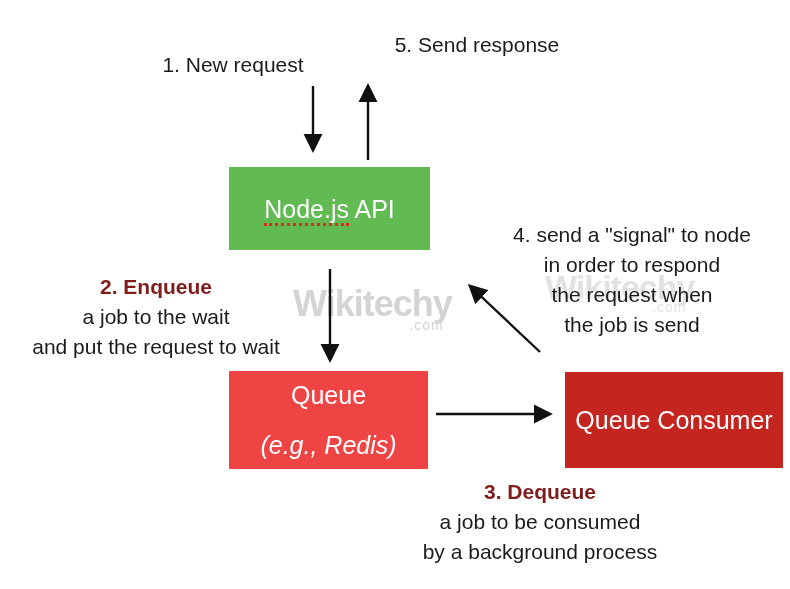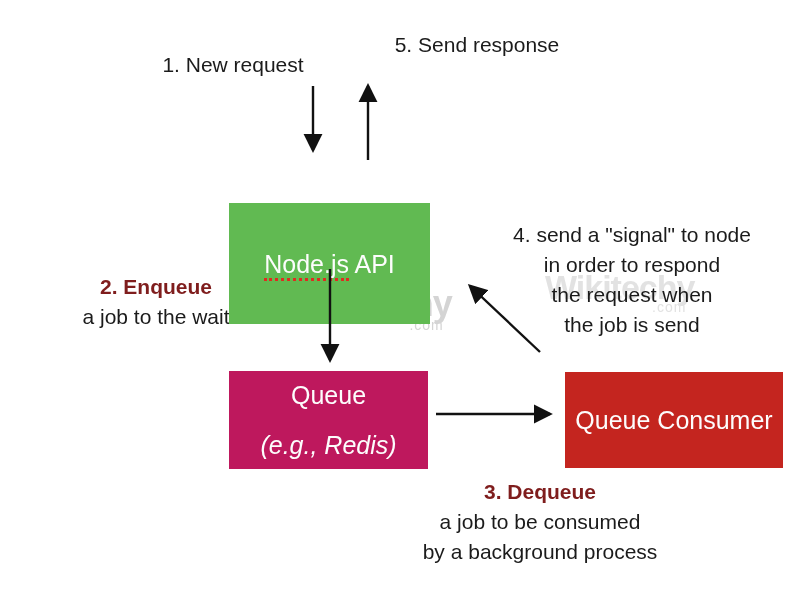--- a/index.html
+++ b/index.html
@@ -4,21 +4,21 @@
 <style>
   html,body{margin:0;padding:0;background:#ffffff;}
   .canvas{
     position:relative;width:790px;height:589px;background:#ffffff;overflow:hidden;
     font-family:"Liberation Sans","DejaVu Sans",sans-serif;color:#1b1b1b;
   }
   .annotation{position:absolute;text-align:center;font-size:21px;line-height:30px;color:#1b1b1b;}
   .annotation .title{font-weight:bold;color:#7f1d1d;}
   .node{position:absolute;display:flex;flex-direction:column;align-items:center;justify-content:center;
         color:#fdfdfd;font-size:25px;line-height:30px;text-align:center;}
-  .node-api{left:229px;top:167px;width:201px;height:121px;margin-top:36px;}
+  .node-api{left:229px;top:167px;width:201px;height:83px;}
   .node-queue{left:229px;top:371px;width:199px;height:98px;}
   .node-consumer{left:565px;top:372px;width:218px;height:96px;}
   .misspell{border-bottom:3px dotted #e02b20;padding-bottom:0px;}
   .italic{font-style:italic;margin-top:20px;}
   .arrows{position:absolute;left:0;top:0;width:790px;height:589px;z-index:3;pointer-events:none;}
   .watermark{position:absolute;z-index:0;font-weight:bold;letter-spacing:-1px;line-height:1;}
   .wm-center{left:293px;top:286px;font-size:36px;}
   .wm-right{left:545px;top:270px;font-size:34px;}
   .wm-com{display:block;text-align:right;font-size:14px;font-weight:normal;letter-spacing:1px;margin-top:-4px;padding-right:8px;}
   .layer{position:absolute;z-index:2;}
@@ -41,40 +41,41 @@
     <span>Wikitechy</span>
     <span class="wm-com">.com</span>
   </div>
 
   <div class="annotation layer lbl-step1">1. New request</div>
   <div class="annotation layer lbl-step5">5. Send response</div>
 
   <div class="annotation layer blk-step2">
     <div class="title">2. Enqueue</div>
     <div>a job to the wait</div>
+    <div>and put the request to wait</div>
   </div>
 
   <div class="annotation layer blk-step4">
     <div>4. send a "signal" to node</div>
     <div>in order to respond</div>
     <div>the request when</div>
     <div>the job is send</div>
   </div>
 
   <div class="annotation layer blk-step3">
     <div class="title">3. Dequeue</div>
     <div>a job to be consumed</div>
     <div>by a background process</div>
   </div>
 
   <div class="node node-api layer" style="background-color: rgb(97, 186, 82);">
     <span><span class="misspell">Node.js</span><span> API</span></span>
   </div>
 
-  <div class="node node-queue layer" style="background-color: #be185d;">
+  <div class="node node-queue layer" style="background-color: #ef4444;">
     <span>Queue</span>
     <span class="italic">(e.g., Redis)</span>
   </div>
 
   <div class="node node-consumer layer" style="background-color: rgb(196, 37, 31);">
     <span>Queue Consumer</span>
   </div>
 
   <svg class="arrows" viewBox="0 0 790 589" xmlns="http://www.w3.org/2000/svg">
     <defs>

